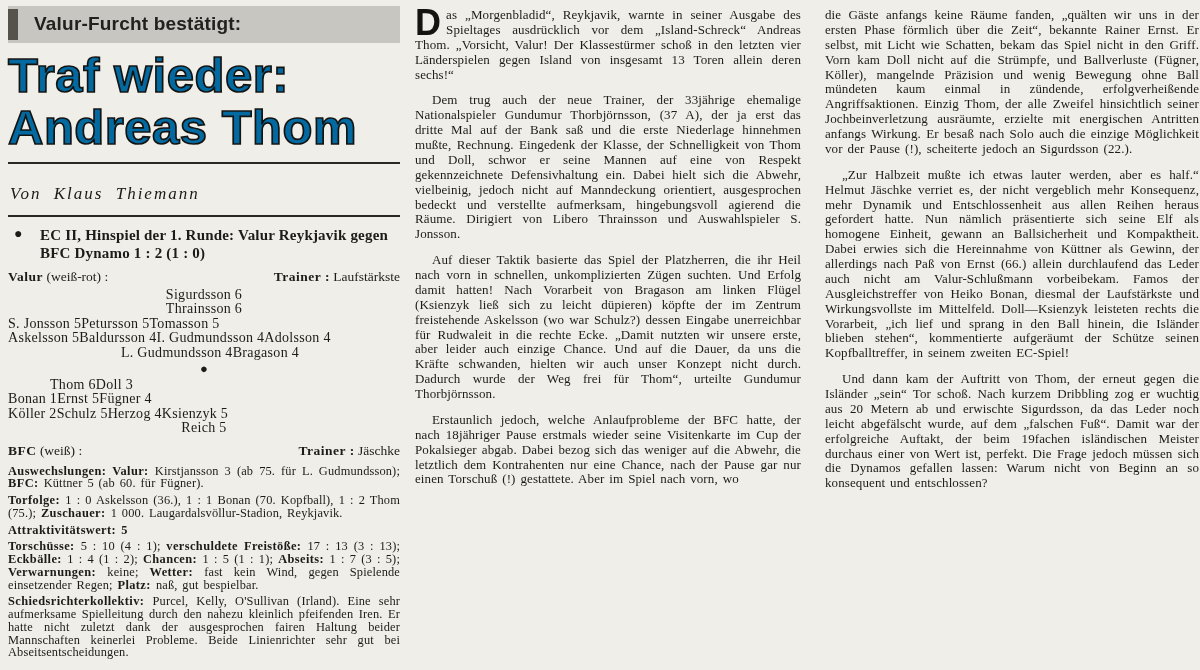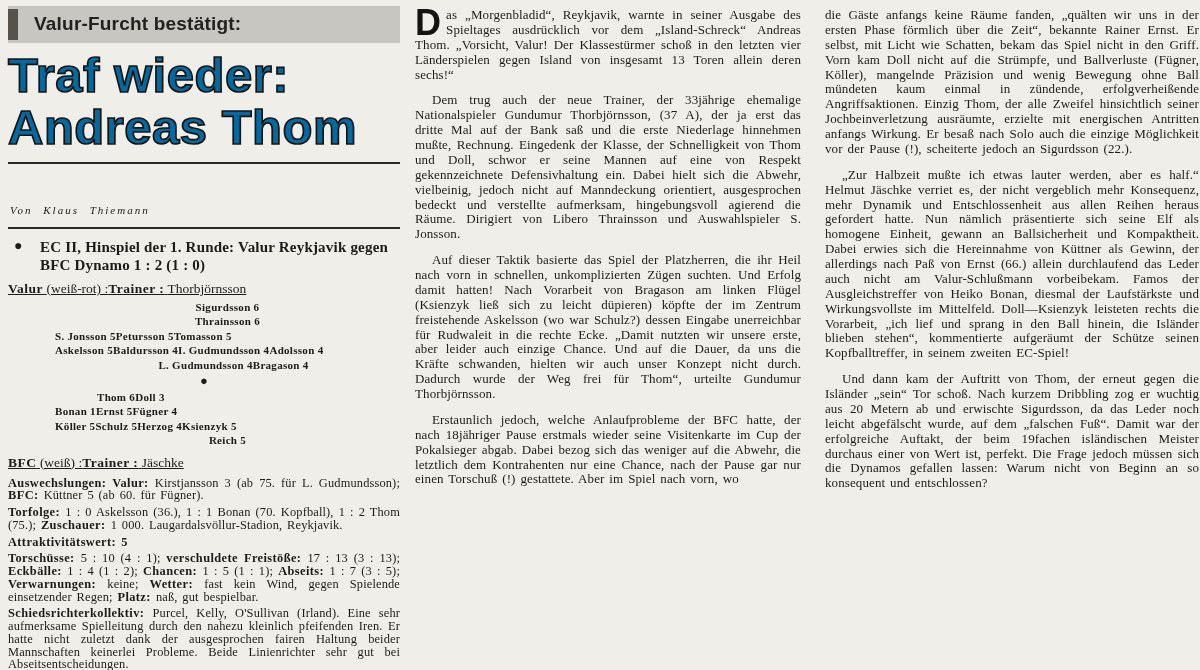--- a/index.html
+++ b/index.html
@@ -38,51 +38,48 @@
     font-weight: bold;
     font-size: 49px;
     line-height: 1.06;
     color: #0369a1;
     -webkit-text-stroke: 1.7px #151310;
     letter-spacing: 0.5px;
   }
   .rule { border: none; border-top: 2.5px solid #2b2823; margin: 8px 0 0 0; }
   .byline {
     font-style: italic;
-    font-size: 11px;
+    font-size: 17px;
     letter-spacing: 2px;
     word-spacing: 6px;
     padding: 20px 0 3px 2px;
-    margin-top: 20px;
   }
   .match-header {
     position: relative;
     margin-top: 9px;
     padding-left: 32px;
     font-weight: bold;
     font-size: 15px;
     line-height: 1.2;
     letter-spacing: 0.2px;
   }
   .match-header .bullet { position: absolute; left: 6px; top: 0; font-size: 14px; }
   .team-line {
-    display: flex; 
+    display: flex; justify-content: space-between;
     margin-top: 7px;
     font-size: 13.5px;
-    text-decoration: underline;
   }
   .team-line .tl-left b, .team-line .tl-right b { letter-spacing: 0.5px; }
   .ratings { margin-top: 3px; }
   .rt-row {
     display: flex;
-    font-weight: bold;
-    font-size: 11px;
+    font-weight: normal;
+    font-size: 14px;
     line-height: 14.4px;
     letter-spacing: 0.3px;
-    margin-left: 47px;
   }
   .rr-c   { justify-content: center; }
   .rr-sb  { justify-content: flex-start; }
   .rr-in  { justify-content: flex-start; padding: 0 40px 0 42px; }
   .rr-in2 { justify-content: center; padding: 0 40px 0 52px; }
   .sep-bullet { text-align: center; font-size: 13px; line-height: 13px; margin: 2px 0 2px 0; }
   .stats { margin-top: 6px; }
   .stats p {
     font-size: 12.4px;
     line-height: 1.03;
@@ -141,21 +138,21 @@
       <span>EC II, Hinspiel der 1. Runde: Valur Reykjavik gegen BFC Dynamo 1 : 2 (1 : 0)</span>
     </div>
 
     <div class="team-line">
       <span class="tl-left">
         <b>Valur</b>
         <span>(weiß-rot) :</span>
       </span>
       <span class="tl-right">
         <b>Trainer :</b>
-        <span>Thorbjörnsson</span>
+        <span>Laufstärkste</span>
       </span>
     </div>
 
     <div class="ratings">
       <div class="rt-row rr-c">
         <span>Sigurdsson 6</span>
       </div>
       <div class="rt-row rr-c">
         <span>Thrainsson 6</span>
       </div>
@@ -182,21 +179,21 @@
       <div class="rt-row rr-in">
         <span>Thom 6</span>
         <span>Doll 3</span>
       </div>
       <div class="rt-row rr-sb">
         <span>Bonan 1</span>
         <span>Ernst 5</span>
         <span>Fügner 4</span>
       </div>
       <div class="rt-row rr-sb">
-        <span>Köller 5</span>
+        <span>Köller 2</span>
         <span>Schulz 5</span>
         <span>Herzog 4</span>
         <span>Ksienzyk 5</span>
       </div>
       <div class="rt-row rr-c">
         <span>Reich 5</span>
       </div>
     </div>
 
     <div class="team-line">

